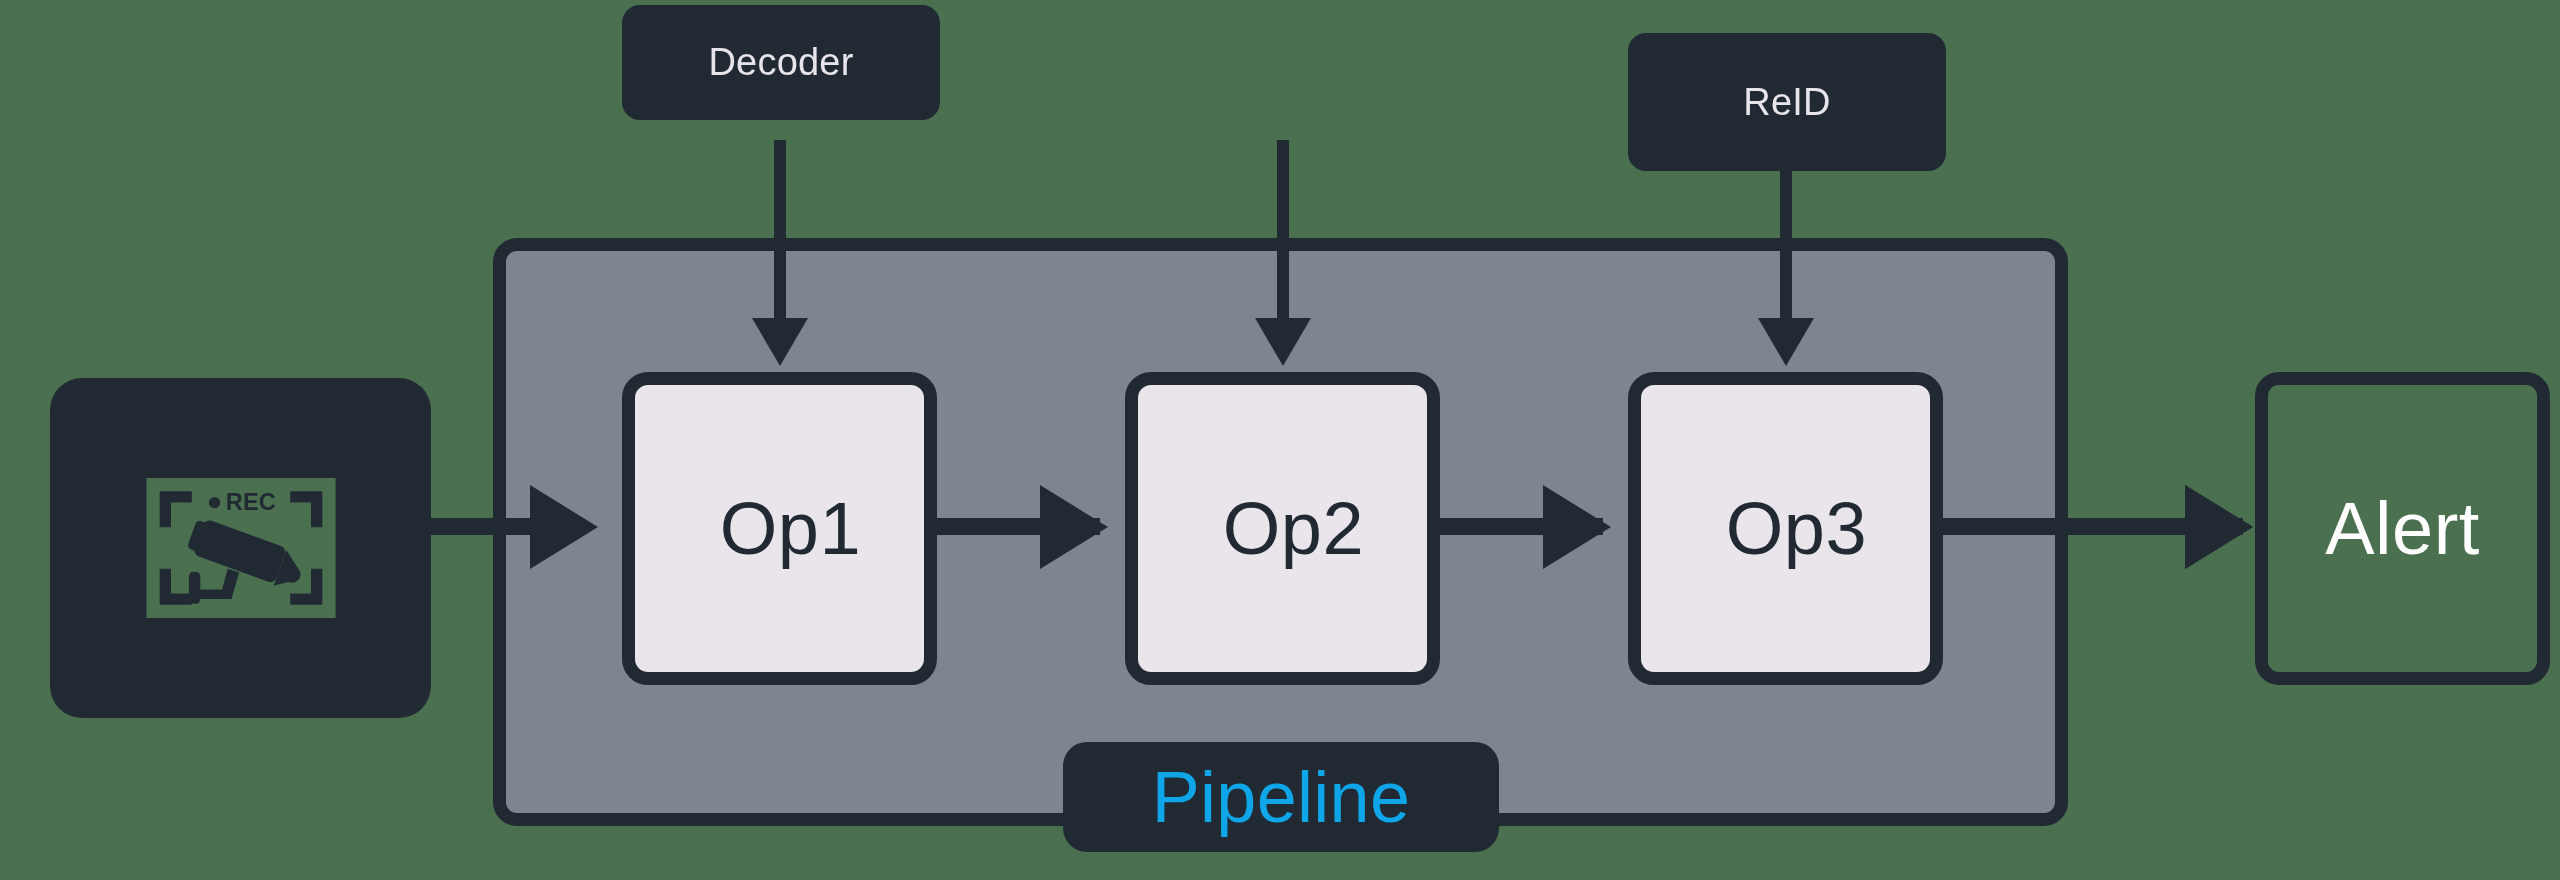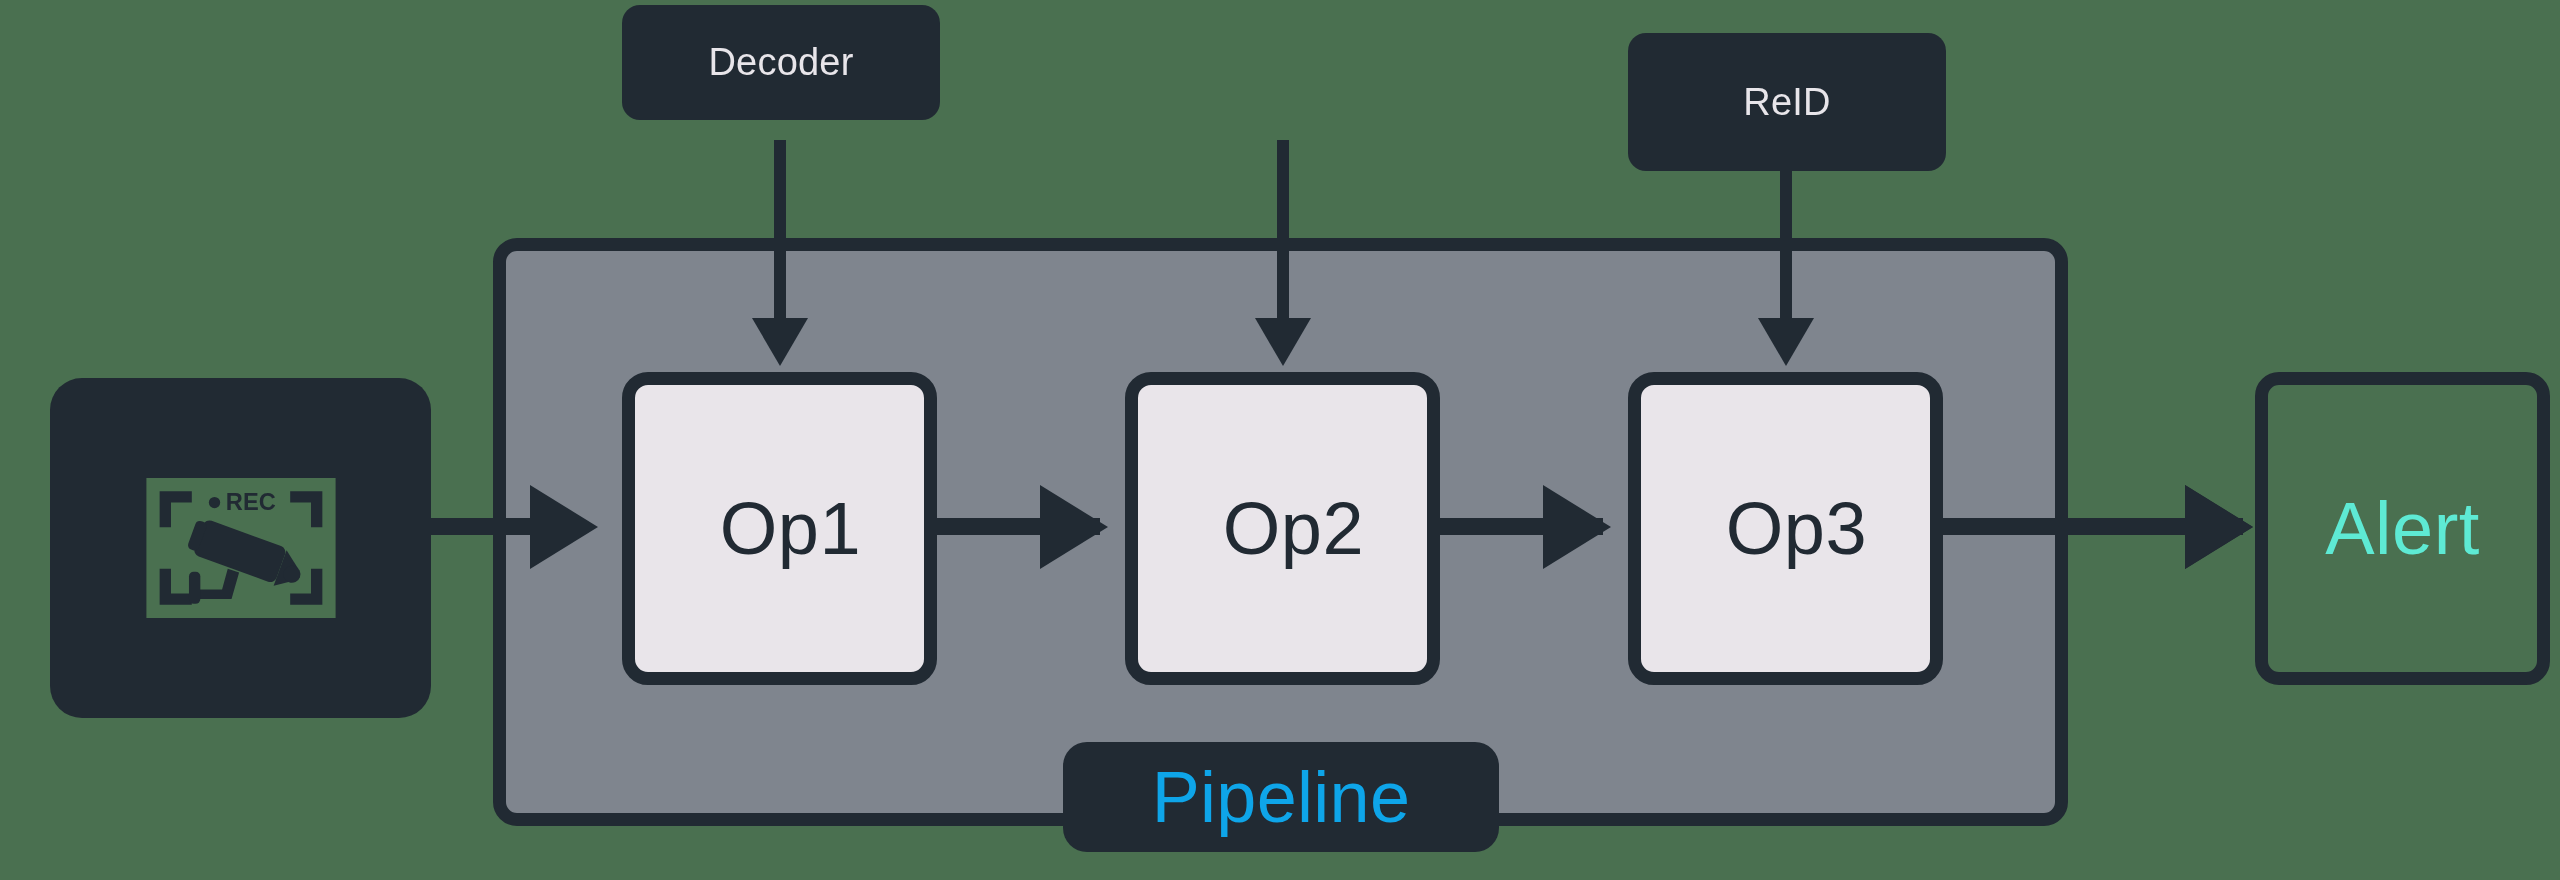--- a/index.html
+++ b/index.html
@@ -69,21 +69,21 @@
     font-weight: 500;
     letter-spacing: 0.5px;
     padding-left: 22px;
   }
 
   
   .alert-box {
     background: transparent;
     border: 13px solid #212a33;
     border-radius: 24px;
-    color: #5eead4;
+    color: #ffffff;
     font-size: 74px;
     font-weight: 500;
     letter-spacing: 0.5px;
   }
 
   
   .pipeline-label {
     background: #212a33;
     border-radius: 24px;
     color: #0ea5e9;

